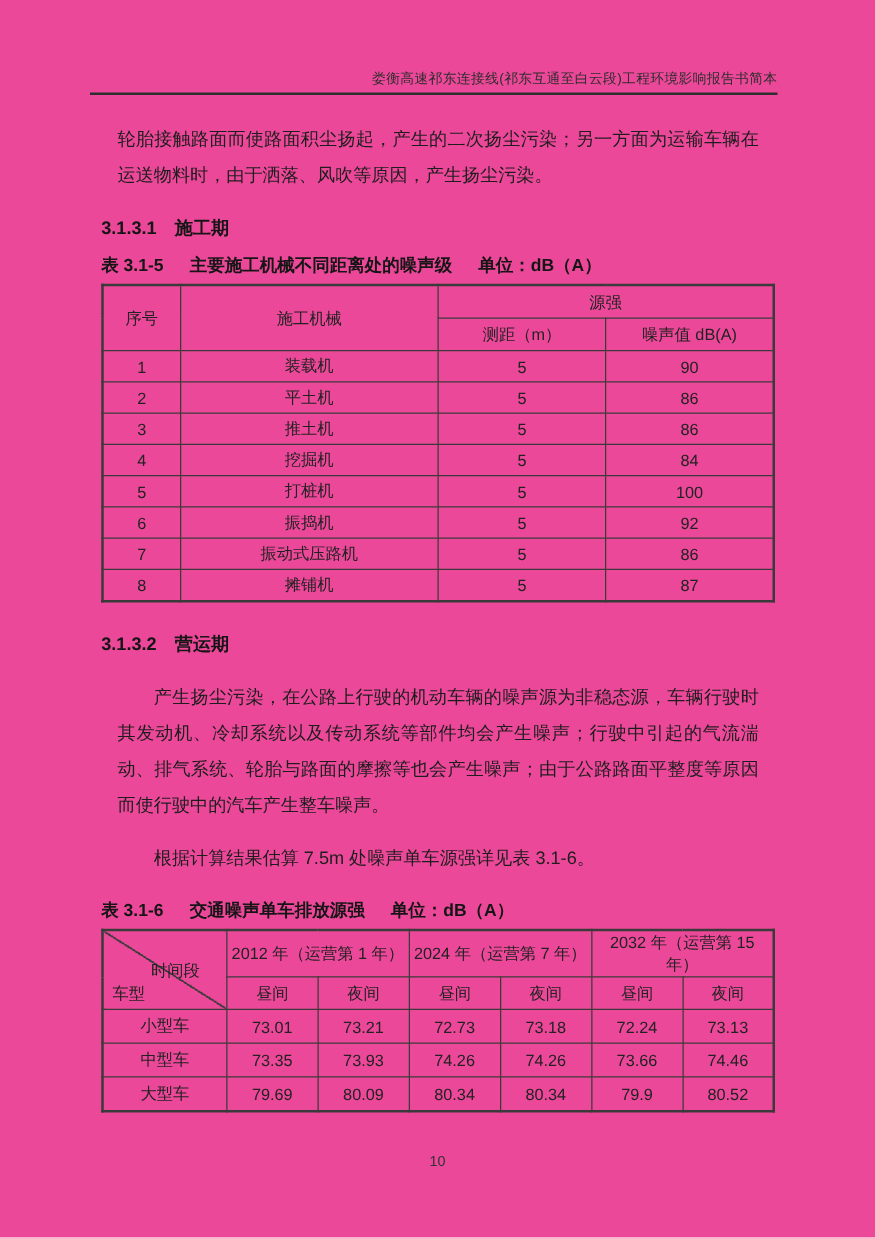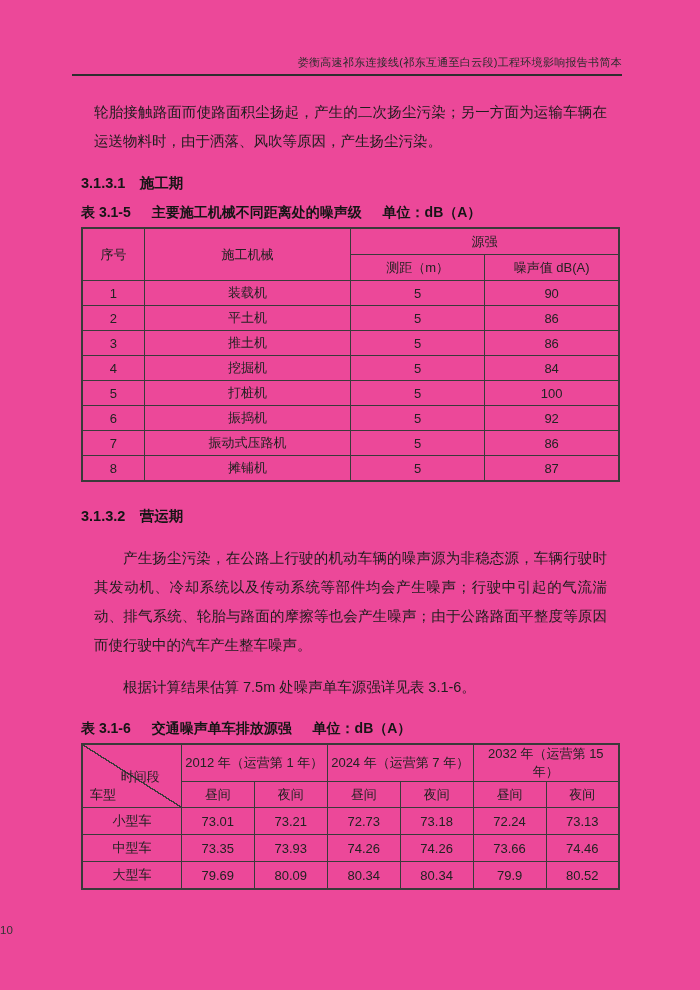--- a/index.html
+++ b/index.html
@@ -57,21 +57,21 @@
       transparent calc(50% - .7px),
       #3a3a3a calc(50% - .7px),
       #3a3a3a calc(50% + .7px),
       transparent calc(50% + .7px));
   }
   .diag-top{position:absolute;top:3px;right:21px;font-size:13px;margin-top:20px;}
   .diag-bottom{position:absolute;bottom:3px;left:7px;font-size:13px;margin-top:16px;}
   
   .page-number{
     position:absolute;top:924px;left:0;width:700px;
-    font-size:11.5px;color:#333;
+    text-align:center;font-size:11.5px;color:#333;
   }
 </style>
 </head>
 <body>
 
 <div class="page">
 
   <div class="running-header">娄衡高速祁东连接线(祁东互通至白云段)工程环境影响报告书简本</div>
   <div class="header-rule"></div>
 

